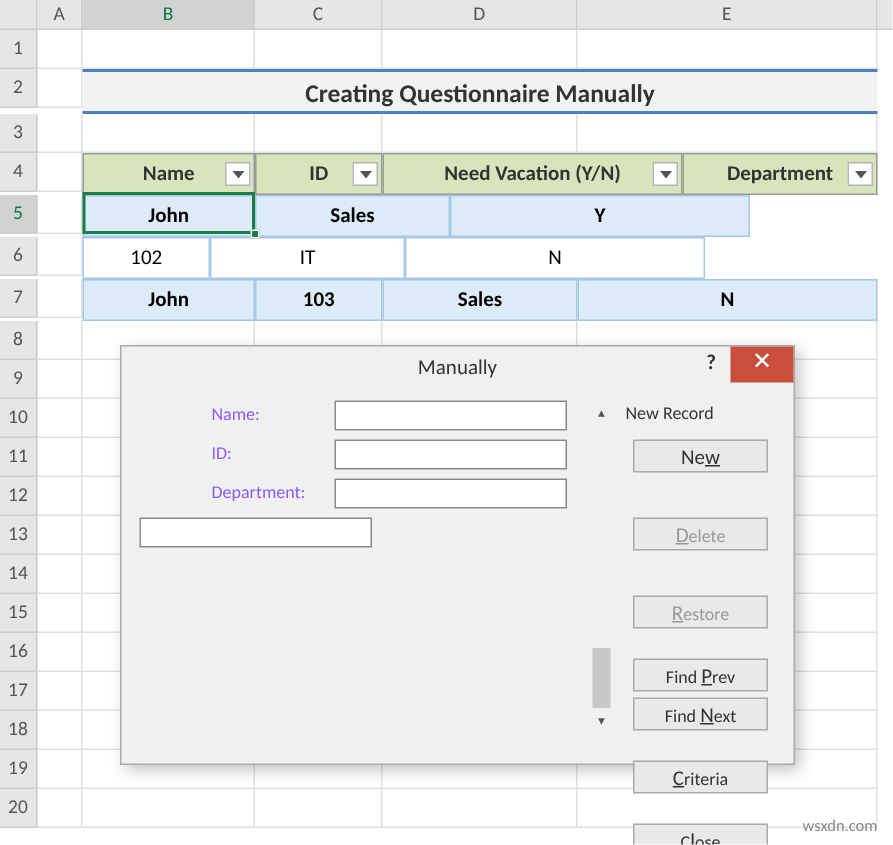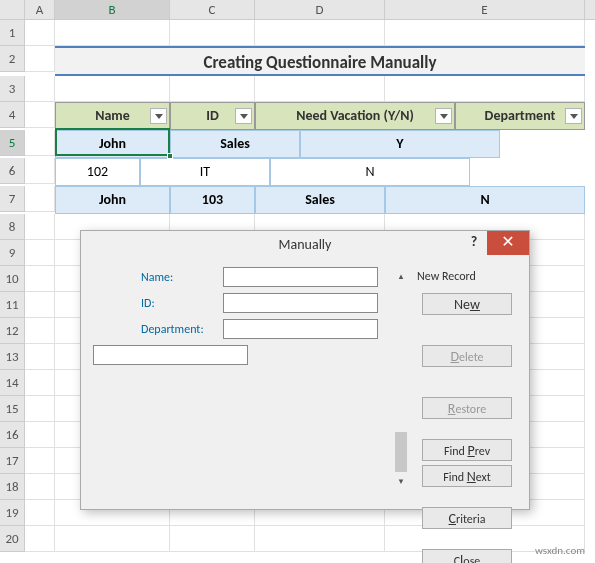--- a/index.html
+++ b/index.html
@@ -33,21 +33,21 @@
 .active-cell { position: absolute; border: 2px solid #1a7f46; pointer-events: none; }
 .fill-handle { position: absolute; width: 6px; height: 6px; background: #1a7f46; border: 1px solid #fff; }
 
 
 .dialog { position: absolute; left: 80px; top: 230px; width: 450px; height: 280px; background: #f0f0f0; border: 1px solid #aaa; box-shadow: 3px 3px 10px rgba(0,0,0,0.25); }
 .dlg-title { height: 28px; position: relative; line-height: 28px; text-align: center; font-size: 13px; color: #333; }
 .dlg-help { position: absolute; right: 42px; top: 0; width: 26px; height: 26px; text-align: center; line-height: 22px; font-size: 14px; font-weight: bold; color: #333; cursor: pointer; }
 .dlg-close { position: absolute; right: 0; top: 0; width: 42px; height: 24px; background: #c94f3c; color: #fff; font-size: 16px; text-align: center; line-height: 22px; cursor: pointer; }
 .dlg-body { position: relative; padding: 8px 12px; height: 245px; }
 .form-row { display: flex; align-items: center; margin-bottom: 6px; }
-.form-label { width: 130px; font-size: 12px; color: #0369a1; padding-left: 48px; }
+.form-label { width: 130px; font-size: 12px; color: #8b5cf6; padding-left: 48px; }
 .form-input { width: 155px; height: 20px; border: 1px solid #888; background: #fff; font-size: 12px; padding: 0 3px; }
 
 .dlg-scroll { position: absolute; right: 120px; top: 10px; width: 16px; bottom: 14px; background: #f0f0f0; }
 .scroll-btn { width: 16px; height: 16px; background: #f0f0f0; position: absolute; cursor: pointer; text-align: center; line-height: 14px; font-size: 9px; color: #555; }
 .scroll-btn.up { top: 0; } .scroll-btn.dn { bottom: 0; }
 .scroll-thumb { position: absolute; left: 2px; width: 12px; background: #c8c8c8; bottom: 18px; height: 40px; }
 
 .dlg-status { position: absolute; right: 12px; top: 10px; width: 100px; font-size: 12px; color: #333; }
 .dlg-buttons { position: absolute; right: 12px; top: 30px; width: 100px; }
 .dlg-btn { display: block; width: 90px; height: 22px; margin: 4px auto; background: #e9e9e9; border: 1px solid #aaa; font-size: 12px; color: #333; cursor: pointer; }

